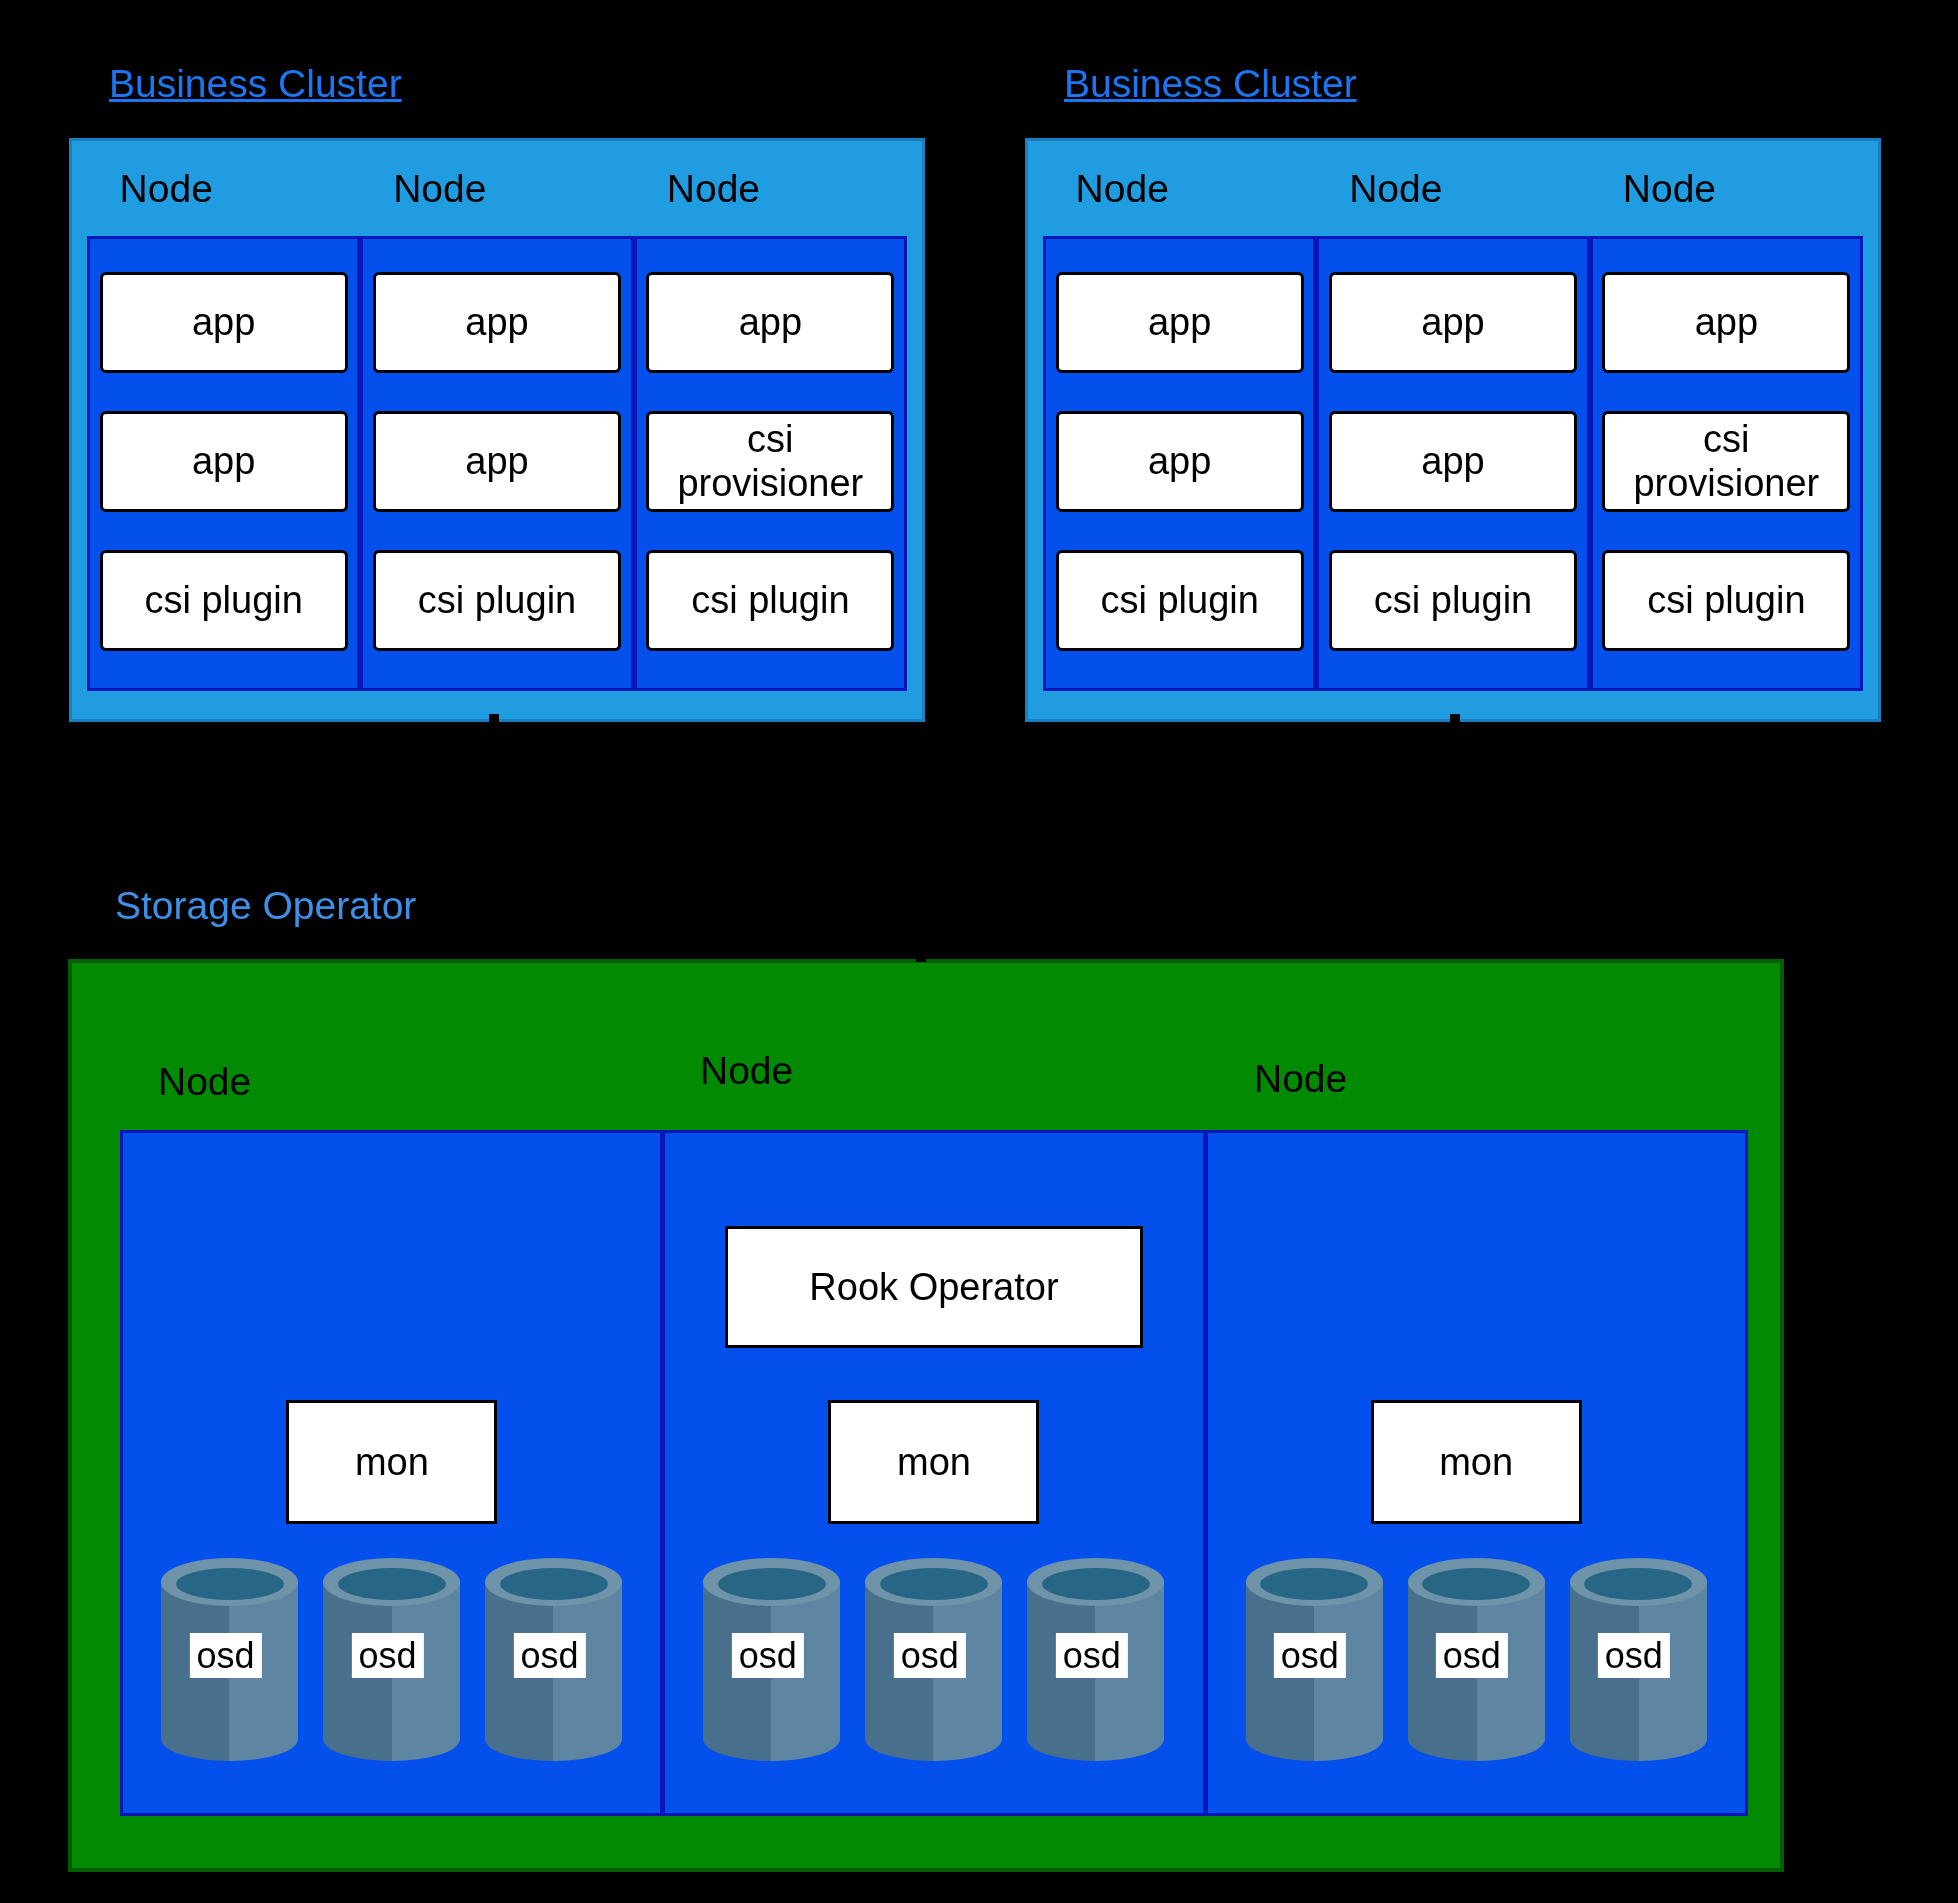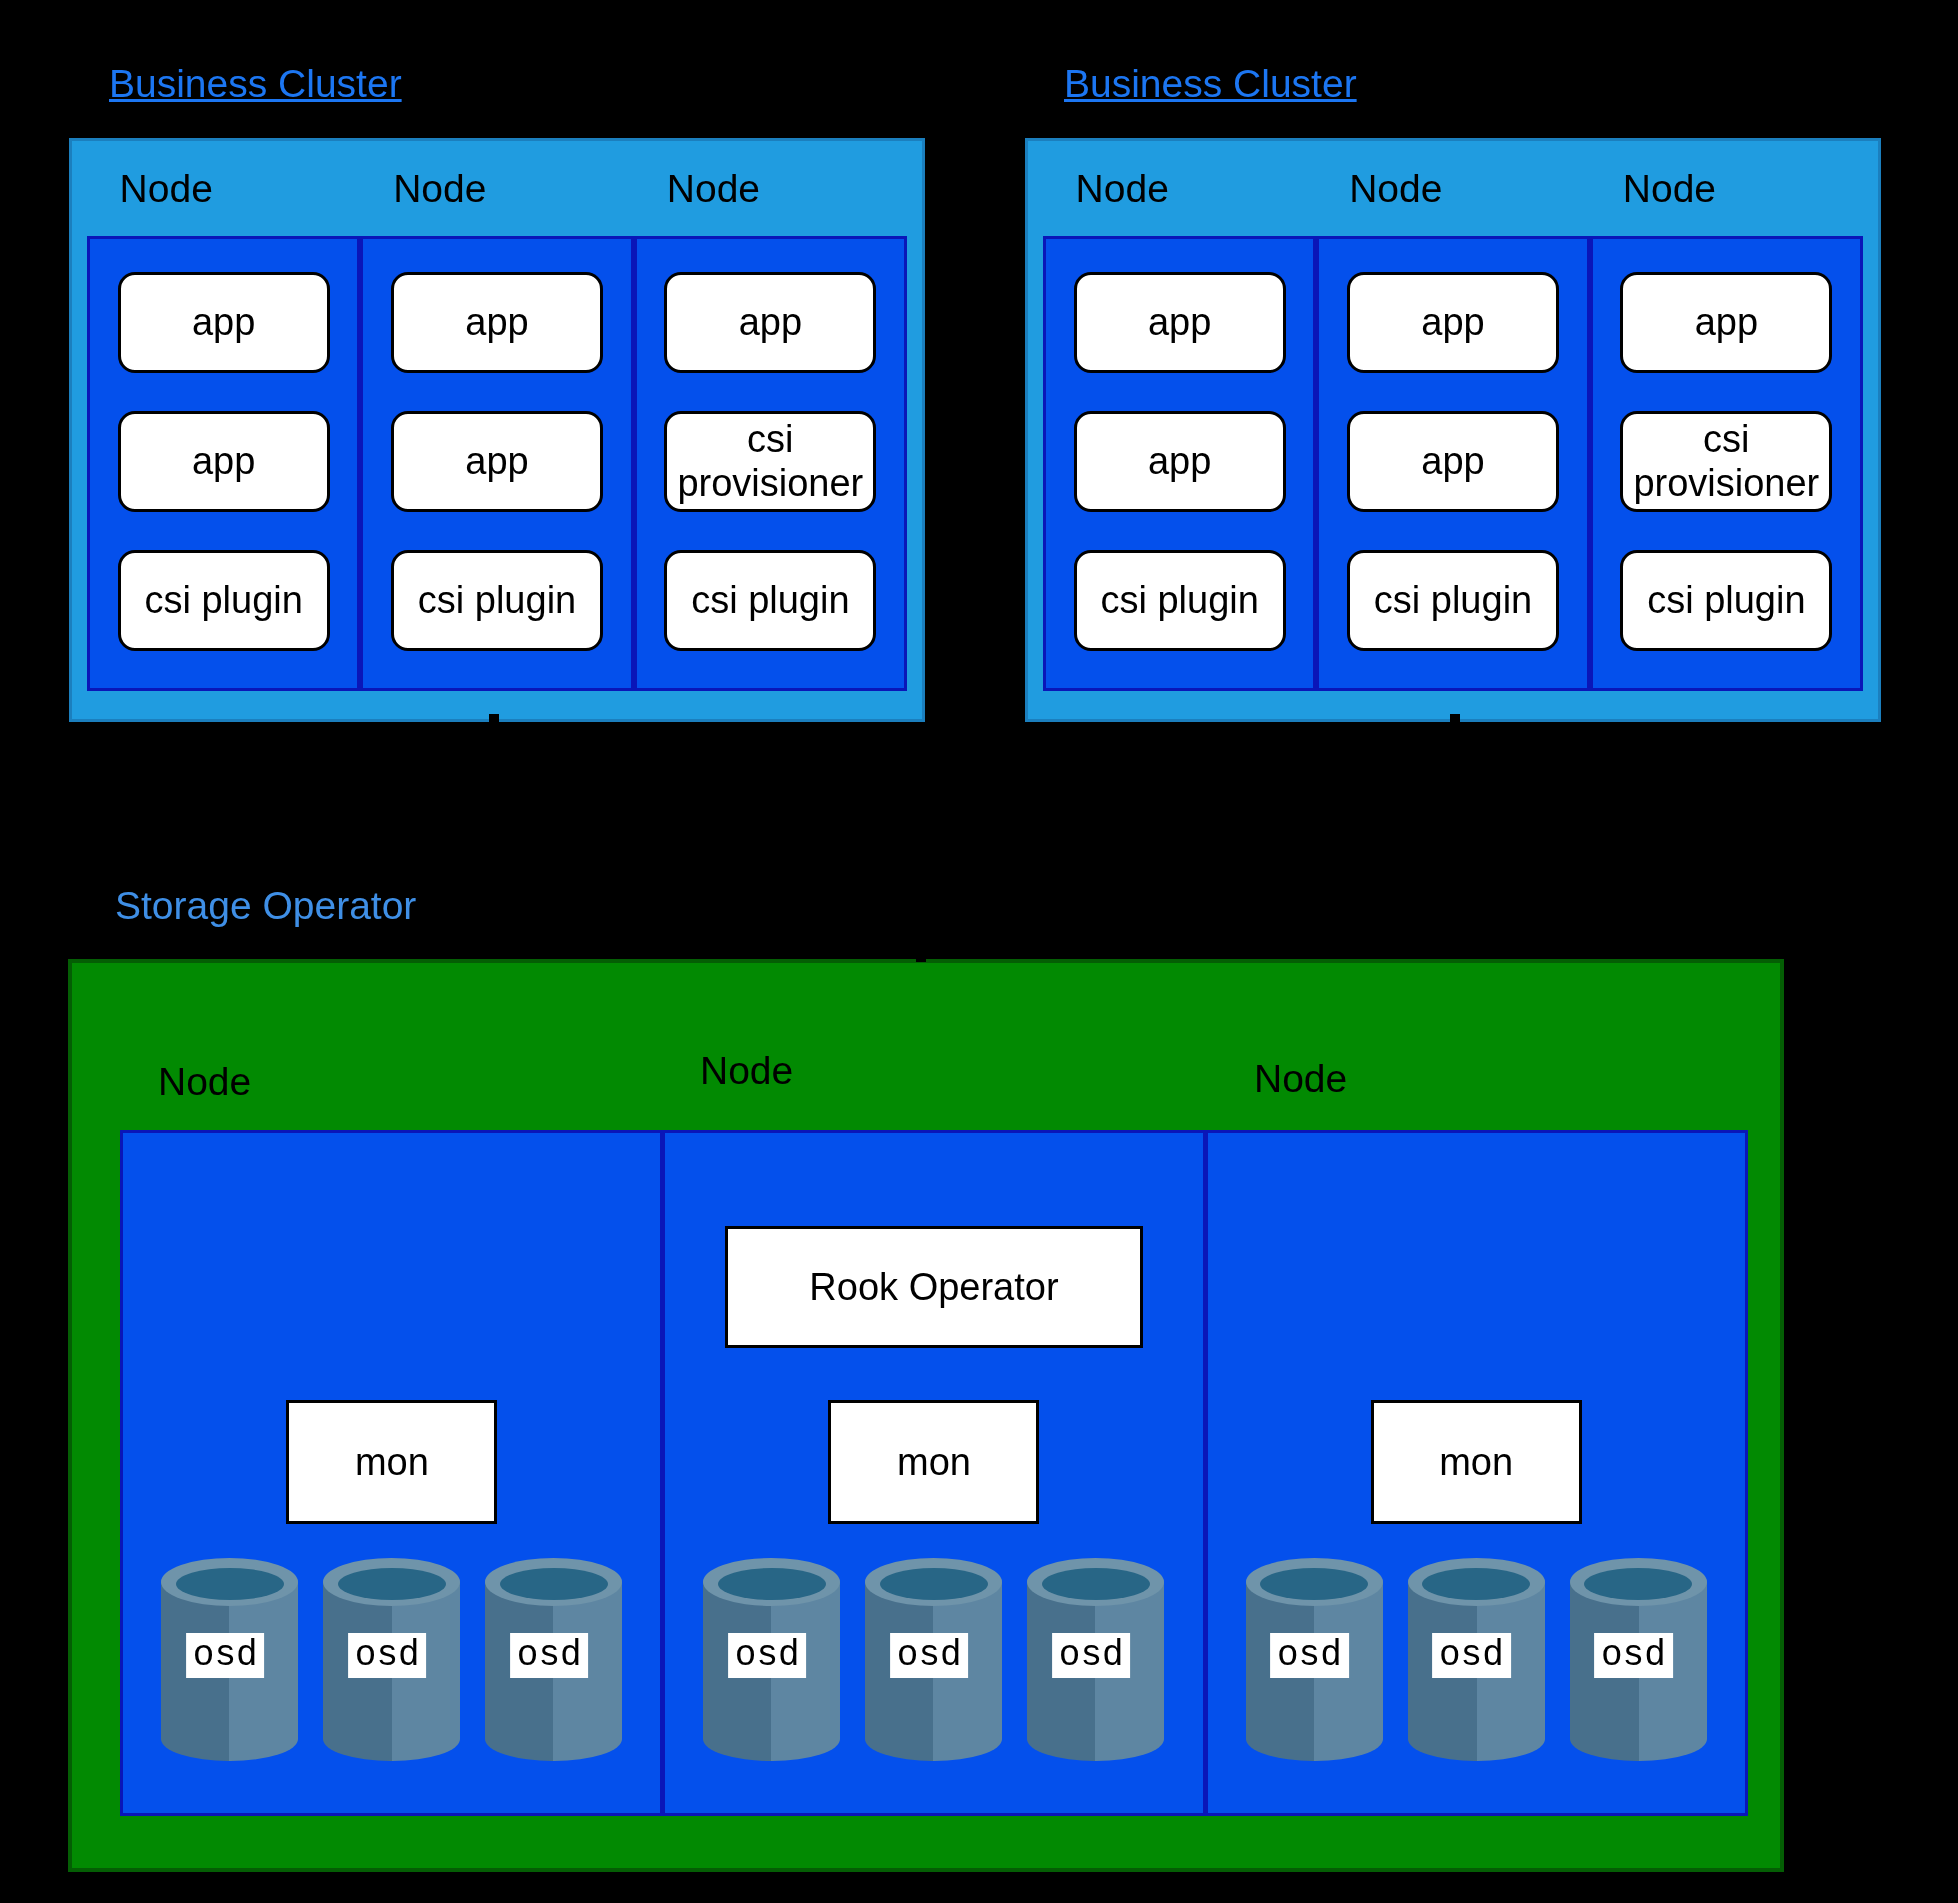--- a/index.html
+++ b/index.html
@@ -32,22 +32,22 @@
     margin:0 14.6px;height:455px;
     background:var(--navy,#0a16b8);padding:3.4px;
     display:grid;grid-template-columns:repeat(3,1fr);gap:6px;
   }
   .bc-col{
     background:var(--pod-blue,#0450ec);
     display:flex;flex-direction:column;align-items:center;
     padding-top:33px;gap:38px;
   }
   .pod{
-    width:212px;height:101px;flex:0 0 101px;
-    background:#fff;border:3.4px solid #000;border-radius:17px;
+    width:248px;height:101px;flex:0 0 101px;
+    background:#fff;border:3.4px solid #000;border-radius:6px;
     display:flex;align-items:center;justify-content:center;
     text-align:center;font-size:38px;line-height:1.1;
   }
 
   
   .scluster{
     position:absolute;left:68px;top:959px;width:1716px;height:913px;
     background:var(--green,#028a02);
     border:4.3px solid var(--green-border,#045e04);
   }
@@ -87,21 +87,20 @@
     background:var(--cyl-rim,#6f94aa);border-radius:50%;
   }
   .cyl-hole{
     position:absolute;left:14.6px;top:9.4px;width:108px;height:32px;
     background:var(--cyl-hole,#286686);border-radius:50%;
   }
   .osd-chip{
     position:absolute;left:50%;top:75px;transform:translateX(-56%);
     background:#fff;color:#000;font-size:36px;line-height:1.15;
     padding:1.7px 6.8px;
-    font-family:Liberation Mono, monospace;
   }
   
   .tick{position:absolute;width:10.3px;height:9.4px;background:#000;}
 </style>
 </head>
 <body>
 
 <div id="canvas" style="--biz-title: #1c76f2; --storage-title: #3f8fe6; --outer-blue: #209ce0; --outer-blue-border: #1b7fbe; --pod-blue: #0450ec; --navy: #0a16b8; --green: #028a02; --green-border: #045e04; --cyl-dark: #48708c; --cyl-light: #5e86a2; --cyl-rim: #6f94aa; --cyl-hole: #286686;">
 
   <div class="cluster-title biz-title" style="left:109px;top:63px;">Business Cluster</div>

